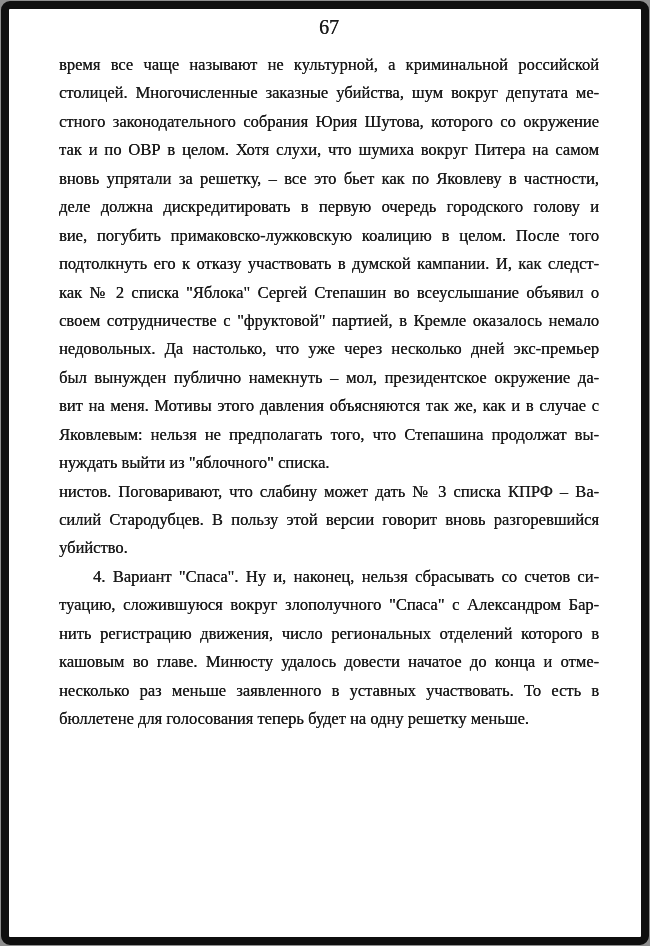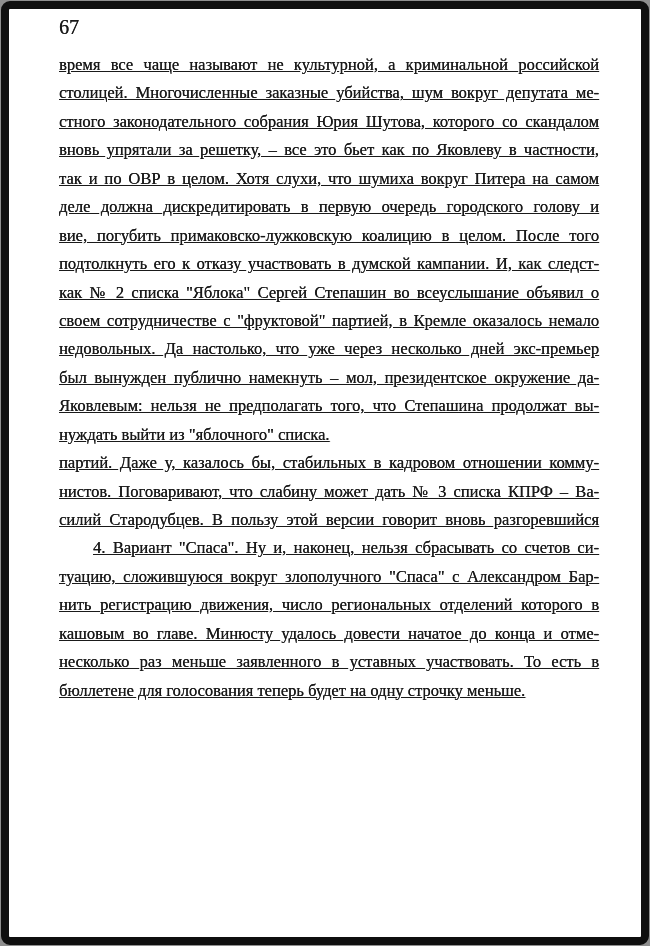--- a/index.html
+++ b/index.html
@@ -23,71 +23,71 @@
     background: var(--paper);
     border: 8px solid var(--frame);
     border-radius: 9px;
     box-sizing: border-box;
   }
   .page-number {
     position: absolute;
     left: 59px;
     top: 16px;
     width: 540px;
-    text-align: left;
+    text-align: center;
     font-size: 20px;
     color: var(--ink);
     text-shadow: 0.2px 0 0 var(--ink);
   }
   .text-block {
     position: absolute;
     left: 59px;
     top: 51px;
     width: 540px;
     font-size: 16.5px;
     color: var(--ink);
     text-shadow: 0.2px 0 0 var(--ink);
   }
   .line {
     height: 28.45px;
     line-height: 28.45px;
     text-align: justify;
     text-align-last: justify;
     overflow: visible;
-    text-decoration: underline;
   }
   .line.last {
     text-align-last: left;
   }
   .line.indent {
     text-indent: 34px;
   }
 </style>
 </head>
 <body>
 
 <div class="page"></div>
 <div class="page-number">67</div>
 <div class="text-block">
     <div class="line">время все чаще называют не культурной, а криминальной российской</div>
     <div class="line">столицей. Многочисленные заказные убийства, шум вокруг депутата ме-</div>
-    <div class="line">стного законодательного собрания Юрия Шутова, которого со скандалом</div>
+    <div class="line">стного законодательного собрания Юрия Шутова, которого со окружение</div>
+    <div class="line">так и по ОВР в целом. Хотя слухи, что шумиха вокруг Питера на самом</div>
     <div class="line">вновь упрятали за решетку, – все это бьет как по Яковлеву в частности,</div>
-    <div class="line">так и по ОВР в целом. Хотя слухи, что шумиха вокруг Питера на самом</div>
     <div class="line">деле должна дискредитировать в первую очередь городского голову и</div>
     <div class="line">вие, погубить примаковско-лужковскую коалицию в целом. После того</div>
     <div class="line">подтолкнуть его к отказу участвовать в думской кампании. И, как следст-</div>
     <div class="line">как № 2 списка "Яблока" Сергей Степашин во всеуслышание объявил о</div>
     <div class="line">своем сотрудничестве с "фруктовой" партией, в Кремле оказалось немало</div>
     <div class="line">недовольных. Да настолько, что уже через несколько дней экс-премьер</div>
     <div class="line">был вынужден публично намекнуть – мол, президентское окружение да-</div>
+    <div class="line">вит на меня. Мотивы этого давления объясняются так же, как и в случае с</div>
     <div class="line">Яковлевым: нельзя не предполагать того, что Степашина продолжат вы-</div>
     <div class="line last">нуждать выйти из "яблочного" списка.</div>
-    <div class="line">партий. Даже у, казалось бы, стабильных в кадровом отношении комму-</div>
     <div class="line">нистов. Поговаривают, что слабину может дать № 3 списка КПРФ – Ва-</div>
     <div class="line">силий Стародубцев. В пользу этой версии говорит вновь разгоревшийся</div>
+    <div class="line last">убийство.</div>
     <div class="line indent">4. Вариант "Спаса". Ну и, наконец, нельзя сбрасывать со счетов си-</div>
     <div class="line">туацию, сложившуюся вокруг злополучного "Спаса" с Александром Бар-</div>
     <div class="line">нить регистрацию движения, число региональных отделений которого в</div>
     <div class="line">кашовым во главе. Минюсту удалось довести начатое до конца и отме-</div>
     <div class="line">несколько раз меньше заявленного в уставных участвовать. То есть в</div>
-    <div class="line last">бюллетене для голосования теперь будет на одну строчку меньше.</div>
+    <div class="line last">бюллетене для голосования теперь будет на одну решетку меньше.</div>
   </div>
 
 </body></html>

